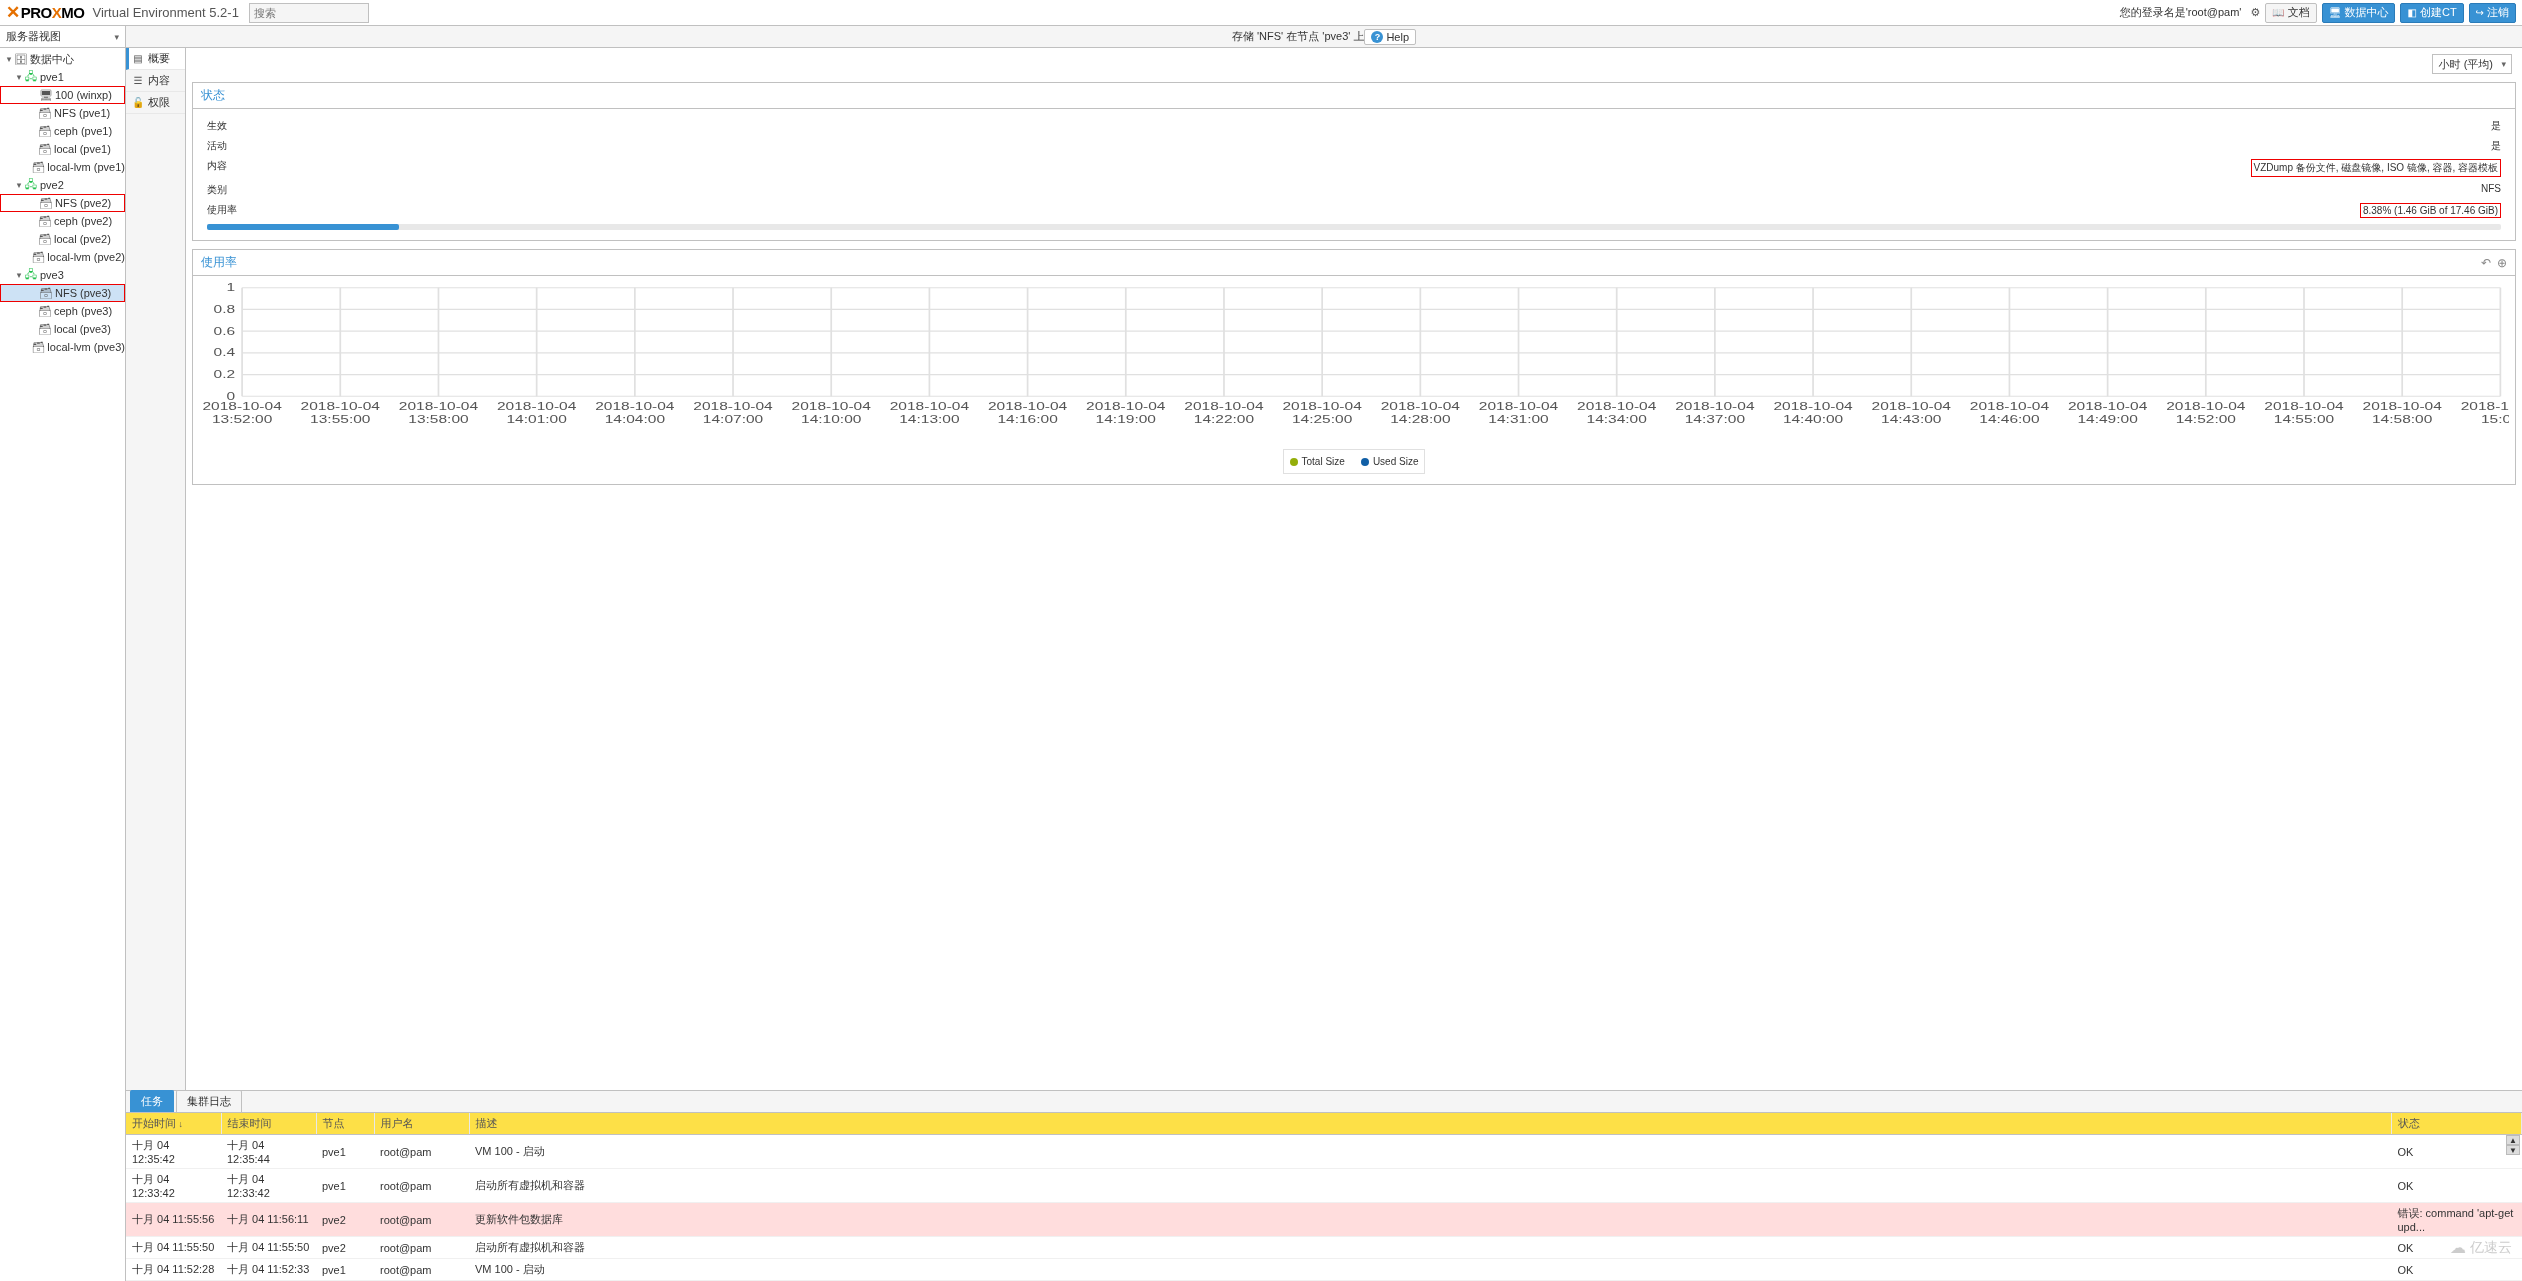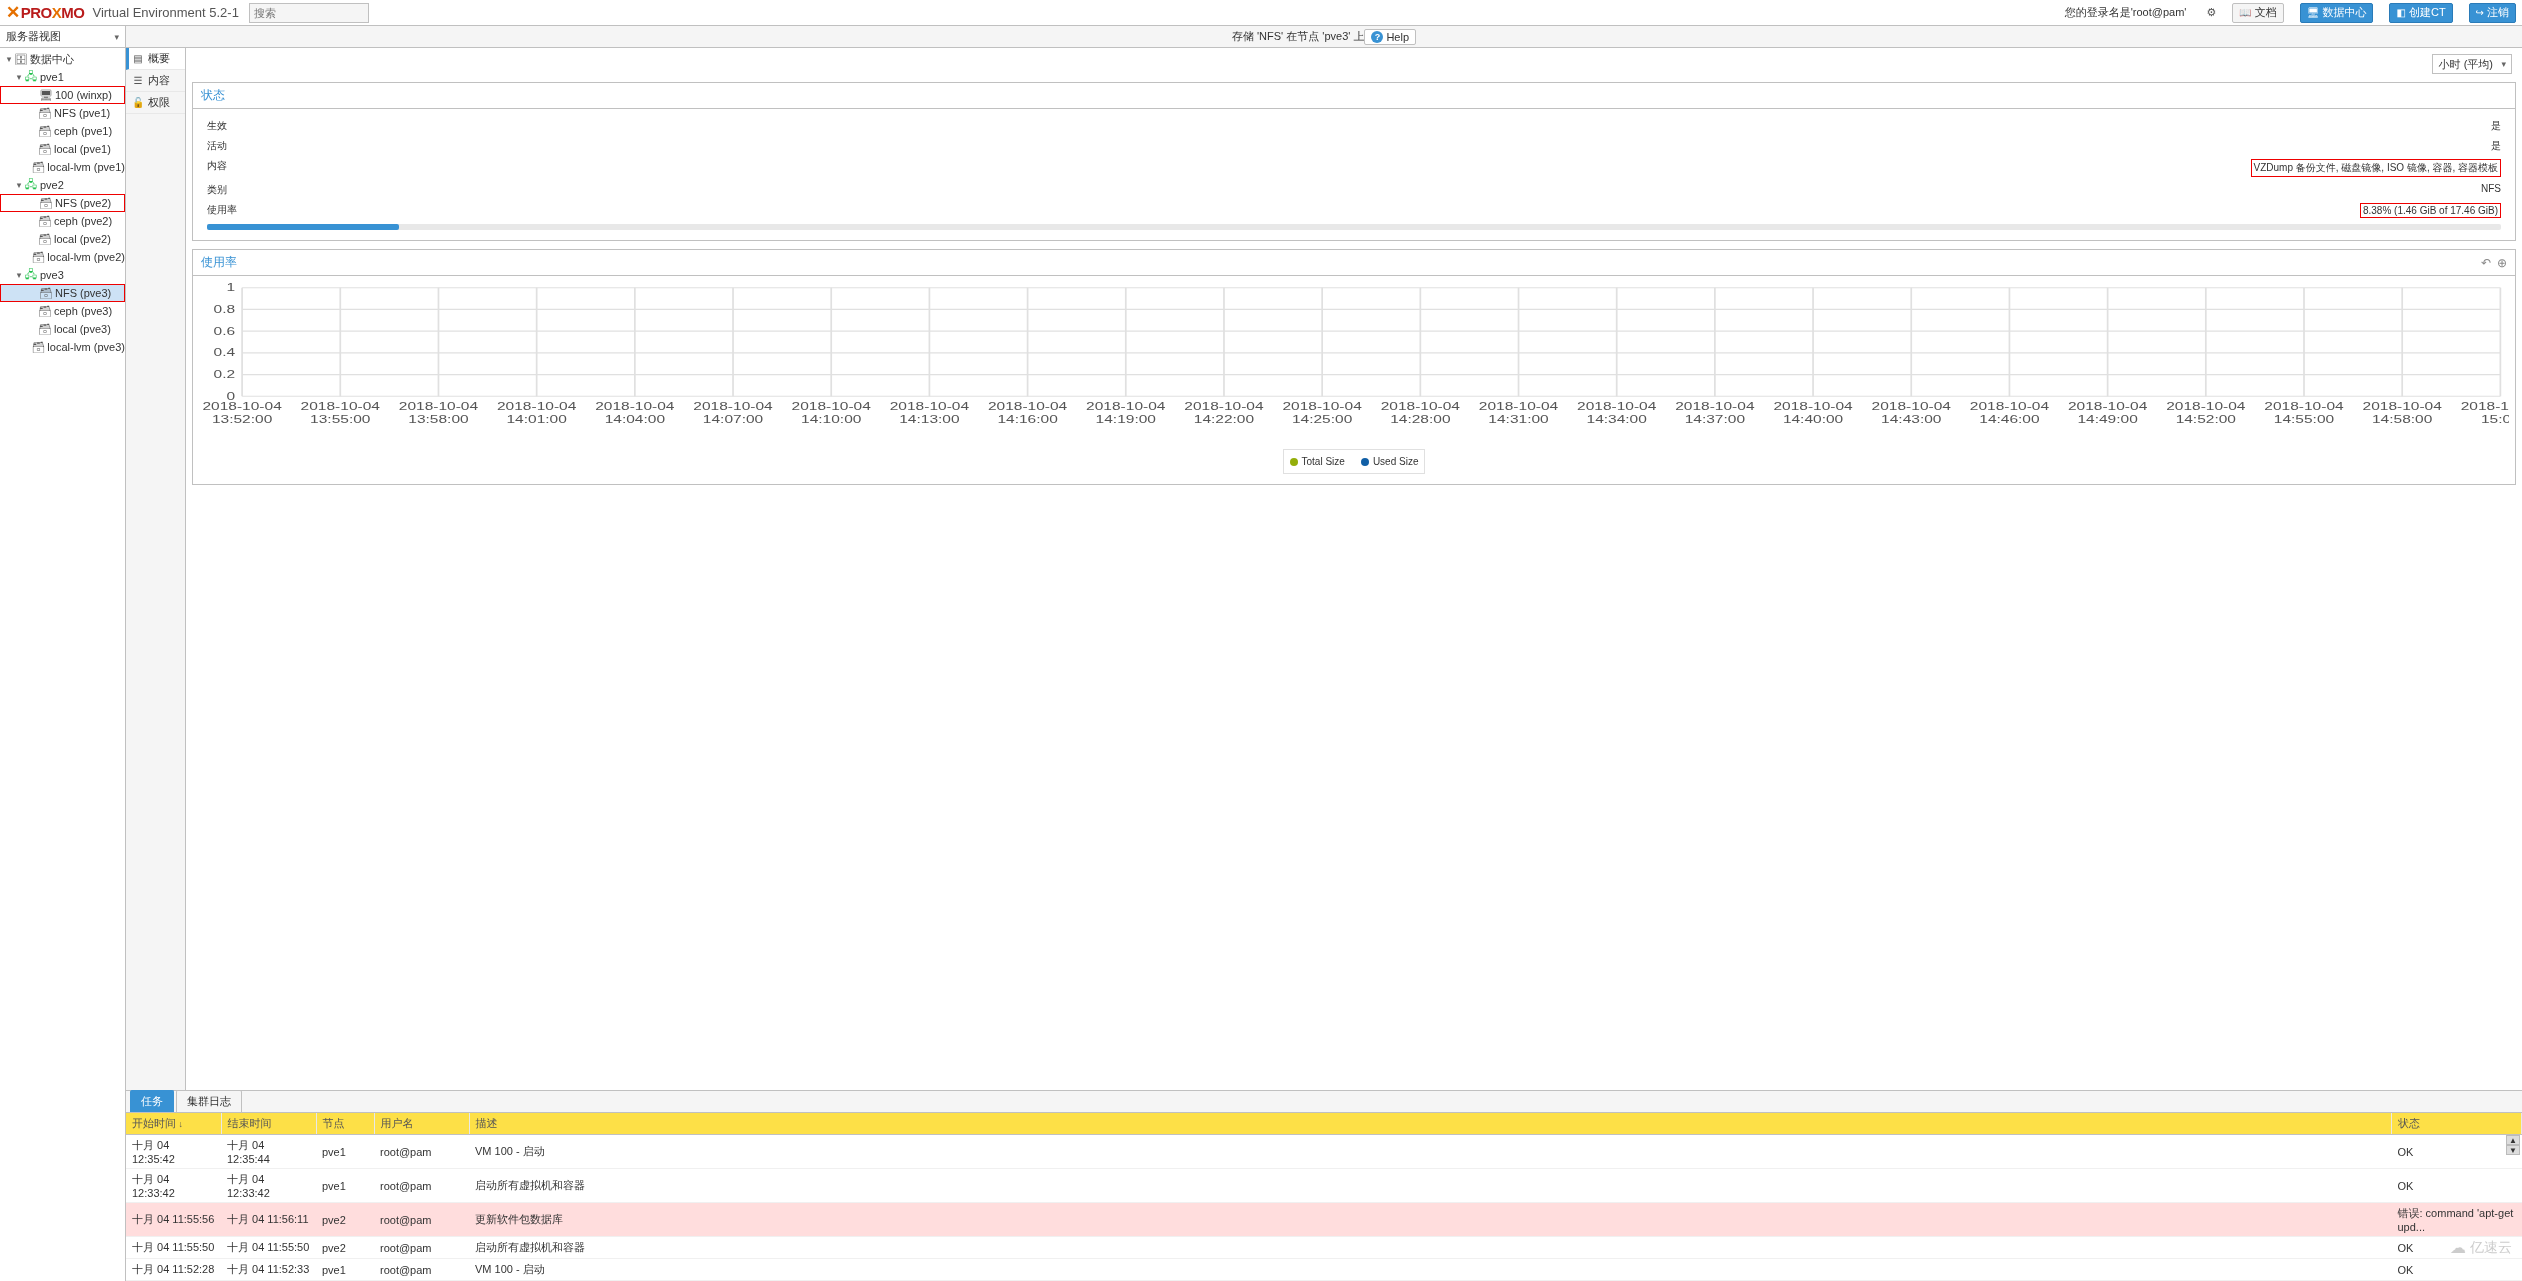--- a/index.html
+++ b/index.html
@@ -2,26 +2,26 @@
 <html><head>
 <meta charset="utf-8">
 <style>
 * { margin: 0; padding: 0; box-sizing: border-box; font-family: "Helvetica Neue", Arial, sans-serif; }
 body { font-size: 12px; color: #333; background: #fff; overflow: hidden; }
 
 
 .top-toolbar { height: 26px; background: #fff; border-bottom: 1px solid #c0c0c0; display: flex; align-items: center; padding: 0 6px; }
 .logo { display: flex; align-items: center; font-weight: bold; font-size: 15px; letter-spacing: -0.5px; }
 .logo .x1 { color: #e57000; font-size: 17px; font-weight: bold; margin-right: 1px; }
-.logo .p1 { color: #b91c1c; }
+.logo .p1 { color: #000000; }
 .logo .x2 { color: #e57000; }
 .ver-label { font-size: 13px; color: #555; margin-left: 8px; }
 .search-box { margin-left: 10px; height: 20px; width: 120px; border: 1px solid #c0c0c0; padding: 0 4px; font-size: 11px; background: #f5f5f5; }
 .top-spacer { flex: 1; }
-.top-right { display: flex; align-items: center; gap: 16px; font-size: 11px; }
+.top-right { display: flex; align-items: center; gap: 5px; font-size: 11px; }
 .login-info { color: #333; margin-right: 4px; }
 .gear-icon { color: #555; cursor: pointer; }
 .btn { display: inline-flex; align-items: center; height: 20px; padding: 0 6px; border: 1px solid #c0c0c0; background: #f5f5f5; font-size: 11px; cursor: pointer; border-radius: 2px; gap: 3px; }
 .btn-blue { background: #3892d4; color: #fff; border-color: #2a7bb8; }
 .btn .bicon { font-size: 10px; }
 
 
 .main-layout { display: flex; height: calc(100vh - 26px); }
 .left-panel { width: 126px; border-right: 1px solid #c0c0c0; background: #7f1d1d; display: flex; flex-direction: column; }
 .view-selector { height: 22px; border-bottom: 1px solid #c0c0c0; display: flex; align-items: center; padding: 0 6px; background: #fff; font-size: 11px; justify-content: space-between; }

